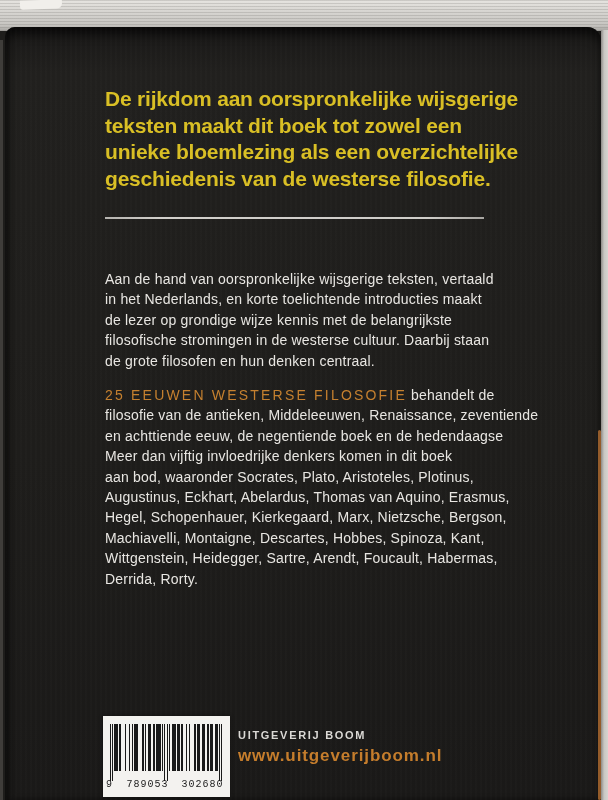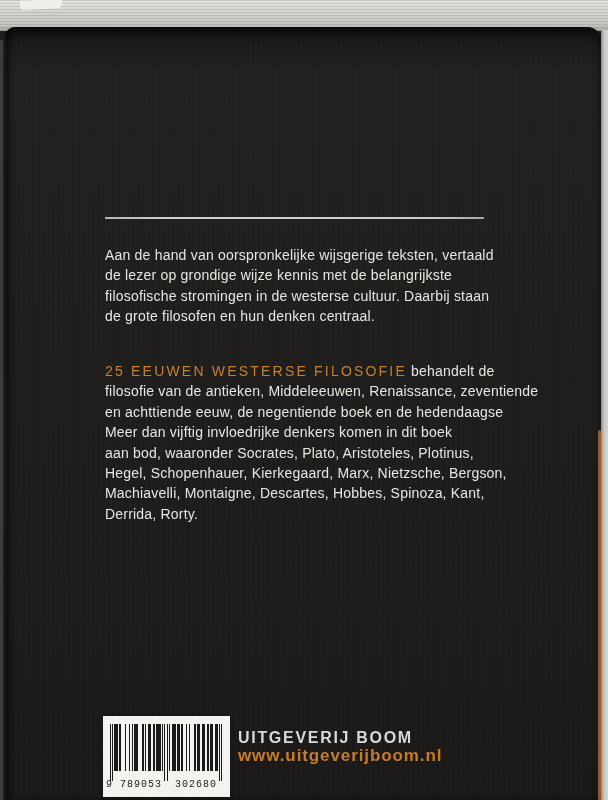--- a/index.html
+++ b/index.html
@@ -49,21 +49,21 @@
     position:absolute;left:105px;top:86px;width:460px;
     font-size:21px;line-height:26.5px;font-weight:700;letter-spacing:-0.2px;
     color:var(--c-headline,#d9bf25);
   }
   .rule{
     position:absolute;left:105px;top:217px;width:379px;height:2px;
     background:linear-gradient(90deg,#b5b3af,#d2d0cc 15%,#cfcdc9 85%,#a8a6a2);
   }
   .bodytext{
     font-size:14px;line-height:20.4px;letter-spacing:.2px;
-    color:var(--c-body,#e8e6e2);font-weight:400;
+    color:var(--c-body,#e8e6e2);font-weight:400;margin-top:24px;
   }
   .intro{position:absolute;left:105px;top:245px;width:470px;}
   .desc{position:absolute;left:105px;top:361px;width:480px;}
   .series{
     color:var(--c-accent,#c5802f);letter-spacing:2.2px;font-weight:400;
   }
   
   .barcode-box{
     position:absolute;left:103px;top:716px;width:127px;height:81px;
     background:#f3f2ef;box-shadow:0 0 4px rgba(0,0,0,.4);
@@ -72,64 +72,73 @@
     position:relative;margin:8px auto 0;width:114px;height:58px;display:flex;
   }
   .bar{flex:0 0 1.2px;height:47px;}
   .bar.on{background:#191919;}
   .bar.guard{height:57px;}
   .digits{
     position:absolute;left:0;top:63px;width:127px;display:flex;align-items:baseline;
     font-family:"Liberation Mono",monospace;font-size:10px;color:#1c1c1c;letter-spacing:1px;
   }
   .digits .d9{flex:0 0 14px;text-align:left;padding-left:3px;letter-spacing:0;}
-  .digits .grp{flex:1 1 auto;font-family:Liberation Mono, monospace;}
+  .digits .grp{flex:1 1 auto;text-align:center;font-family:Liberation Mono, monospace;}
   
   .publisher-name{
     position:absolute;left:238px;top:729px;
-    font-size:16px;font-weight:700;letter-spacing:1.7px;color:#dbd9d5;
+    font-size:11px;font-weight:700;letter-spacing:1.7px;color:#dbd9d5;
   }
   .publisher-web{
     position:absolute;left:238px;top:746px;
     font-size:17px;font-weight:700;letter-spacing:.9px;
     color:var(--c-website,#c57d2c);
   }
 </style>
 </head>
 <body>
 
 <div class="scene">
 
   <div class="pages-top"></div>
   <div class="page-corner"></div>
 
   <div class="cover"></div>
   <div class="fore-edge-right"></div>
   <div class="spine-orange"></div>
   <div class="edge-left"></div>
 
+  <div class="headline">
+      <div>De rijkdom aan oorspronkelijke wijsgerige</div>
+      <div>teksten maakt dit boek tot zowel een</div>
+      <div>unieke bloemlezing als een overzichtelijke</div>
+      <div>geschiedenis van de westerse filosofie.</div>
+    </div>
 
   <div class="rule"></div>
 
   <div class="intro bodytext">
       <div>Aan de hand van oorspronkelijke wijsgerige teksten, vertaald</div>
+      <div>in het Nederlands, en korte toelichtende introducties maakt</div>
       <div>de lezer op grondige wijze kennis met de belangrijkste</div>
       <div>filosofische stromingen in de westerse cultuur. Daarbij staan</div>
       <div>de grote filosofen en hun denken centraal.</div>
     </div>
 
   <div class="desc bodytext">
     <div><span class="series">25 EEUWEN WESTERSE FILOSOFIE</span><span> behandelt de</span></div>
     <div>
         <div>filosofie van de antieken, Middeleeuwen, Renaissance, zeventiende</div>
         <div>en achttiende eeuw, de negentiende boek en de hedendaagse</div>
         <div>Meer dan vijftig invloedrijke denkers komen in dit boek</div>
         <div>aan bod, waaronder Socrates, Plato, Aristoteles, Plotinus,</div>
+        <div>Augustinus, Eckhart, Abelardus, Thomas van Aquino, Erasmus,</div>
         <div>Hegel, Schopenhauer, Kierkegaard, Marx, Nietzsche, Bergson,</div>
         <div>Machiavelli, Montaigne, Descartes, Hobbes, Spinoza, Kant,</div>
+        <div>Wittgenstein, Heidegger, Sartre, Arendt, Foucault, Habermas,</div>
         <div>Derrida, Rorty.</div>
       </div>
   </div>
 
   <div class="barcode-box">
     <div class="bars">
         <span class="bar on guard"></span>
         <span class="bar guard"></span>
         <span class="bar on guard"></span>
         <span class="bar"></span>

